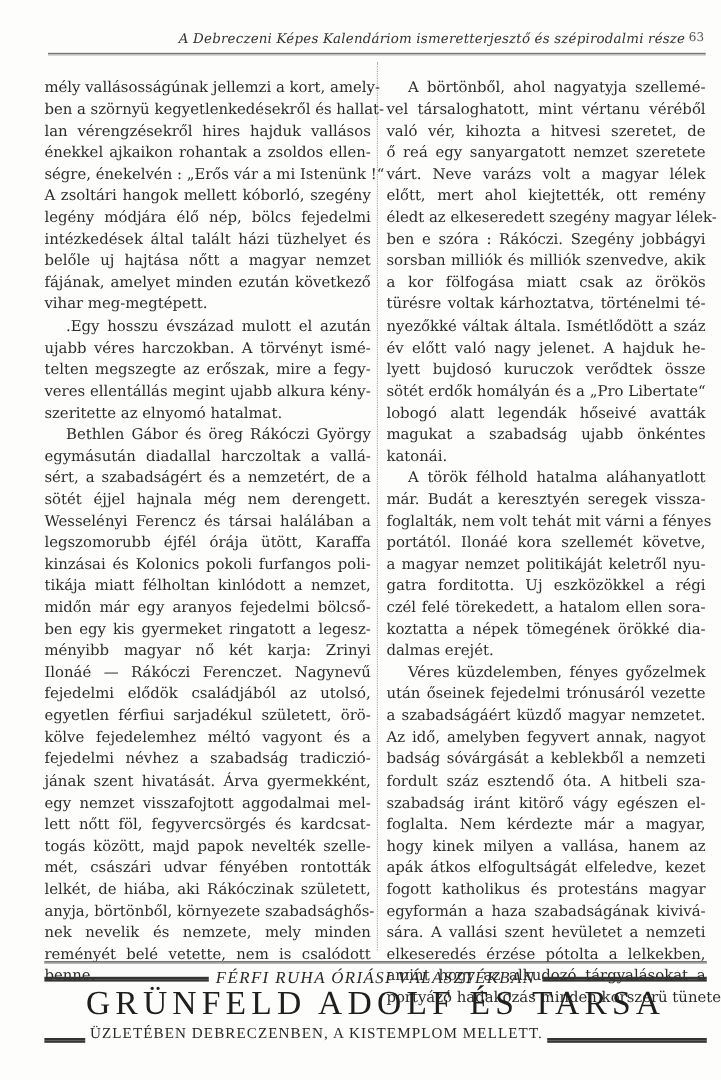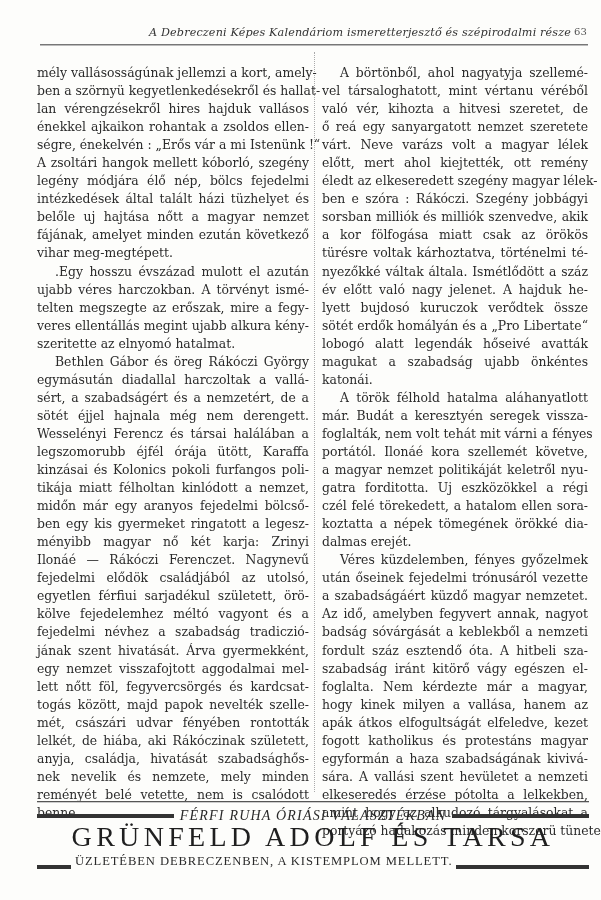--- a/index.html
+++ b/index.html
@@ -105,21 +105,21 @@
     <span class="line">fejedelmi elődök családjából az utolsó,</span>
     <span class="line">egyetlen férfiui sarjadékul született, örö-</span>
     <span class="line">kölve fejedelemhez méltó vagyont és a</span>
     <span class="line">fejedelmi névhez a szabadság tradiczió-</span>
     <span class="line">jának szent hivatását. Árva gyermekként,</span>
     <span class="line">egy nemzet visszafojtott aggodalmai mel-</span>
     <span class="line">lett nőtt föl, fegyvercsörgés és kardcsat-</span>
     <span class="line">togás között, majd papok nevelték szelle-</span>
     <span class="line">mét, császári udvar fényében rontották</span>
     <span class="line">lelkét, de hiába, aki Rákóczinak született,</span>
-    <span class="line">anyja, családja, hivatását szabadsághős-</span>
+    <span class="line">anyja, börtönből, környezete szabadsághős-</span>
     <span class="line">nek nevelik és nemzete, mely minden</span>
     <span class="line">reményét belé vetette, nem is csalódott</span>
     <span class="line last">benne.</span>
   </div>
 <div class="col right" id="right-col">
     <span class="line indent">A börtönből, ahol nagyatyja szellemé-</span>
     <span class="line">vel társaloghatott, mint vértanu véréből</span>
     <span class="line">való vér, kihozta a hitvesi szeretet, de</span>
     <span class="line">ő reá egy sanyargatott nemzet szeretete</span>
     <span class="line">várt. Neve varázs volt a magyar lélek</span>

